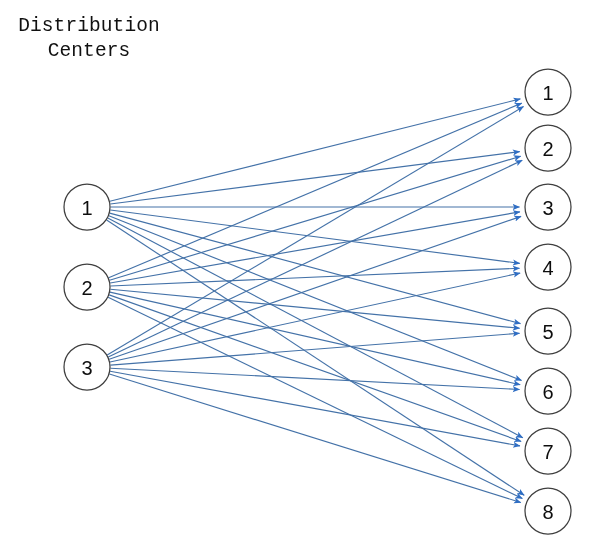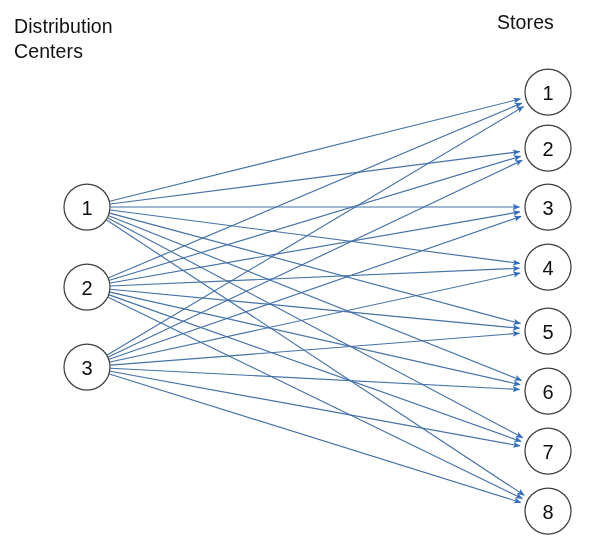--- a/index.html
+++ b/index.html
@@ -21,26 +21,26 @@
   }
   #graph-svg {
     position: absolute;
     left: 0;
     top: 0;
     width: 604px;
     height: 552px;
   }
   .group-title {
     position: absolute;
-    font-family: Liberation Sans, sans-serif;
+    font-family: Liberation Mono, monospace;
     font-size: 19.5px;
     line-height: 25px;
     color: #111111;
     white-space: pre-line;
-    text-align: left;
+    text-align: center;
     letter-spacing: 0.1px;
   }
   #title-left {
     left: 14px;
     top: 14px;
     width: 150px;
   }
   #title-right {
     left: 497px;
     top: 10px;
@@ -145,15 +145,14 @@
         <g>
           <circle cx="548" cy="511" r="23" class="node-circle"></circle>
           <text x="548" y="512" class="node-label">8</text>
         </g>
       </g>
   </svg>
 
   <div class="group-title" id="title-left">Distribution
 Centers</div>
 
-  <div class="group-title" id="title-right">Stores</div>
 
 </div>
 
 </body></html>

